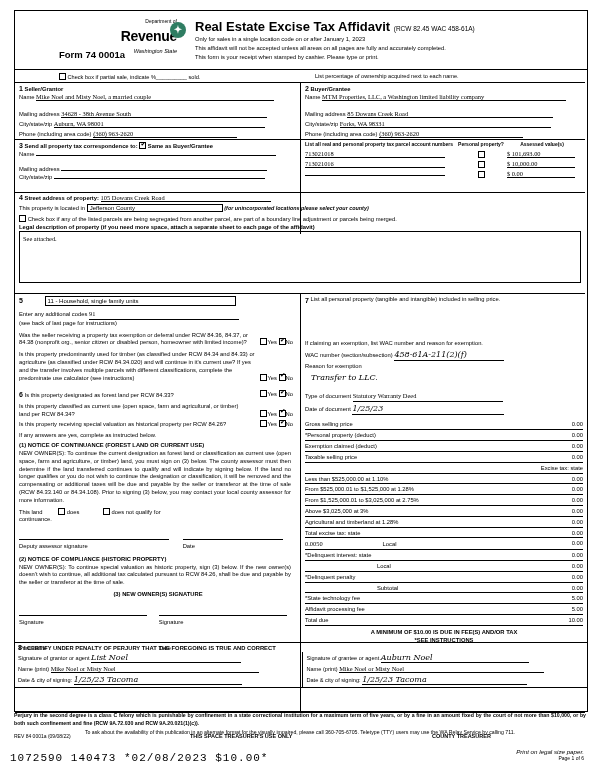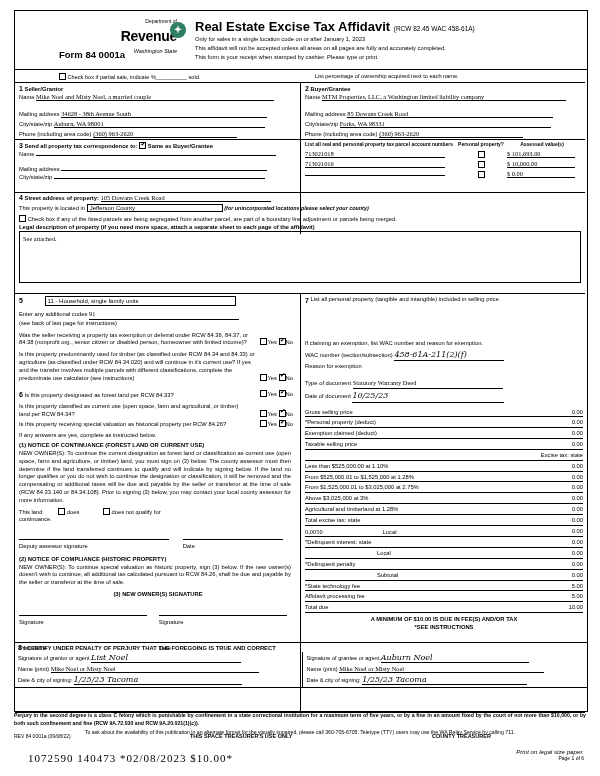--- a/index.html
+++ b/index.html
@@ -24,39 +24,39 @@
   .u{border-bottom:1px solid #000;display:inline-block;}
   .hand{font-family:"Liberation Serif", serif;font-size:6.4px;}
   .hw{font-family:"DejaVu Serif", serif;font-style:italic;font-size:8px;}
   .box{display:inline-block;width:5px;height:5px;border:1px solid #000;vertical-align:-1px;}
   .chk{position:relative;display:inline-block;width:5px;height:5px;border:1px solid #000;vertical-align:-1px;}
   .chk span{position:absolute;left:0.3px;top:-2.5px;font-size:6.5px;line-height:6.5px;}
   .vline{position:absolute;background:#000;width:1px;}
   .hline{position:absolute;background:#000;height:1px;}
   .money{text-align:right;font-size:5.8px;}
   .footer{position:absolute;left:14px;top:712px;width:572px;font-size:5.2px;line-height:1.5;}
-  .stamp{position:absolute;left:28px;top:752px;font-family:Liberation Serif, serif;font-size:11px;letter-spacing:1px;}
+  .stamp{position:absolute;left:10px;top:752px;font-family:Liberation Mono, monospace;font-size:11px;letter-spacing:1px;}
   .legal{position:absolute;right:16px;top:748px;font-size:6.2px;font-style:italic;text-align:right;}
   .legal .pg{font-style:normal;font-size:5px;}
 </style>
 </head>
 <body>
 
 <div class="page">
 
   <div class="sheet">
 
     <div class="hdr">
       <div class="logo">
         <div class="dept">Department of</div>
         <div class="rev">Revenue</div>
         <div class="state">Washington State</div>
       </div>
       <div class="seal">✦</div>
-      <div class="formno">Form 84 0001a</div>
+      <div class="formno">Form 74 0001a</div>
       <div class="title">
         <span>Real Estate Excise Tax Affidavit</span>
         <span class="rcw">(RCW 82.45 WAC 458-61A)</span>
       </div>
       <div class="subtitle">
         <div>Only for sales in a single location code on or after January 1, 2023</div>
         <div>This affidavit will not be accepted unless all areas on all pages are fully and accurately completed.</div>
         <div>This form is your receipt when stamped by cashier. Please type or print.</div>
       </div>
     </div>
@@ -235,24 +235,25 @@
     </div>
 
     <div class="sec" style="left:290px;top:285px;width:278px;line-height:1.35;">
       <div><span class="num">7</span>
         <span style="display:inline-block;width:255px;vertical-align:top;">List all personal property (tangible and intangible) included in selling price.</span></div>
       <div style="height:30px;"></div>
       <div style="margin-top:4px;">If claiming an exemption, list WAC number and reason for exemption.</div>
       <div style="margin-top:2px;"><span>WAC number (section/subsection)</span>
         <span class="u hw" style="width:110px;">458-61A-211(2)(f)</span></div>
       <div style="margin-top:2px;">Reason for exemption</div>
+      <div class="hw" style="margin-top:2px;margin-left:6px;">Transfer to LLC.</div>
       <div style="margin-top:8px;"><span>Type of document</span>
         <span class="u hand" style="width:150px;">Statutory Warranty Deed</span></div>
       <div style="margin-top:2px;"><span>Date of document</span>
-        <span class="u hw" style="width:152px;">10/25/23</span></div>
+        <span class="u hw" style="width:152px;">1/25/23</span></div>
 
       <div style="margin-top:4px;">
         <div style="display:flex;justify-content:space-between;border-bottom:1px solid #000;padding-top:2px;">
           <span>Gross selling price</span>
             <span class="money">0.00</span>
           </div>
         <div style="display:flex;justify-content:space-between;border-bottom:1px solid #000;padding-top:2px;">
           <span>*Personal property (deduct)</span>
             <span class="money">0.00</span>
           </div>

